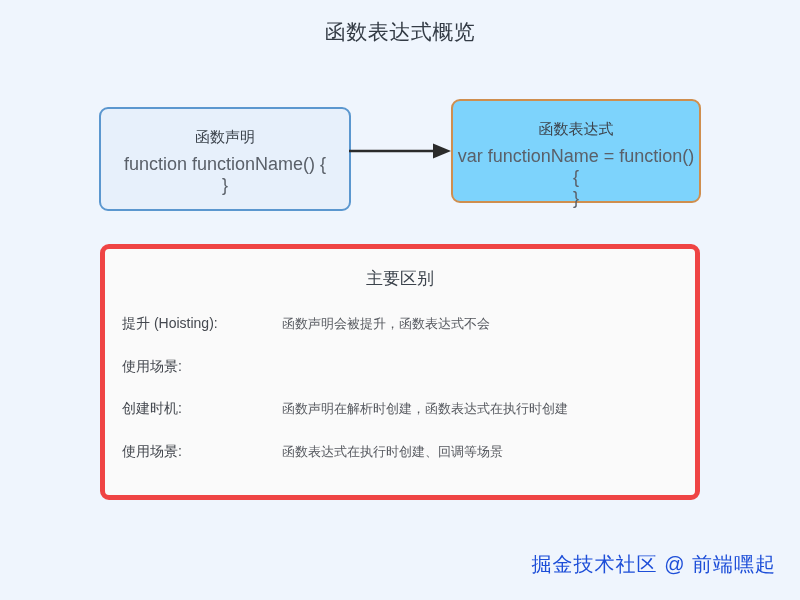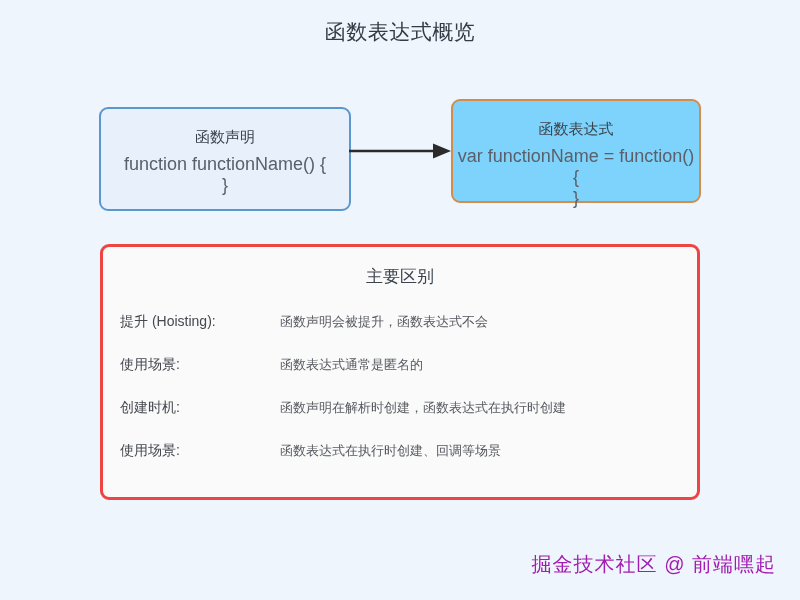--- a/index.html
+++ b/index.html
@@ -78,21 +78,21 @@
 
   
   #differences-panel {
     position: absolute;
     left: 100px;
     top: 244px;
     width: 600px;
     height: 256px;
     box-sizing: border-box;
     background: #fafafa;
-    border: 3px solid #ef4444;
+    border: 5px solid #ef4444;
     border-radius: 9px;
   }
   #differences-title {
     margin-top: 18px;
     text-align: center;
     font-size: 17px;
     line-height: 24px;
     color: #3c434c;
   }
   .diff-row {
@@ -117,21 +117,21 @@
     color: #56595f;
   }
 
   
   #watermark {
     position: absolute;
     right: 24px;
     bottom: 22px;
     font-size: 20px;
     line-height: 28px;
-    color: #a21caf;
+    color: #1d4ed8;
     letter-spacing: 1px;
     white-space: nowrap;
   }
 </style>
 </head>
 <body>
 
 <div id="page-title">函数表达式概览</div>
 
 <div id="box-declaration" class="flow-box">
@@ -157,21 +157,20 @@
 
 <div id="differences-panel">
   <div id="differences-title">主要区别</div>
 
   <div class="diff-row">
     <div class="diff-label">提升 (Hoisting):</div>
     <div class="diff-value">函数声明会被提升，函数表达式不会</div>
   </div>
   <div class="diff-row">
     <div class="diff-label">使用场景:</div>
-    <div class="diff-value">函数表达式通常是匿名的</div>
   </div>
   <div class="diff-row">
     <div class="diff-label">创建时机:</div>
     <div class="diff-value">函数声明在解析时创建，函数表达式在执行时创建</div>
   </div>
   <div class="diff-row">
     <div class="diff-label">使用场景:</div>
     <div class="diff-value">函数表达式在执行时创建、回调等场景</div>
   </div>
 </div>

